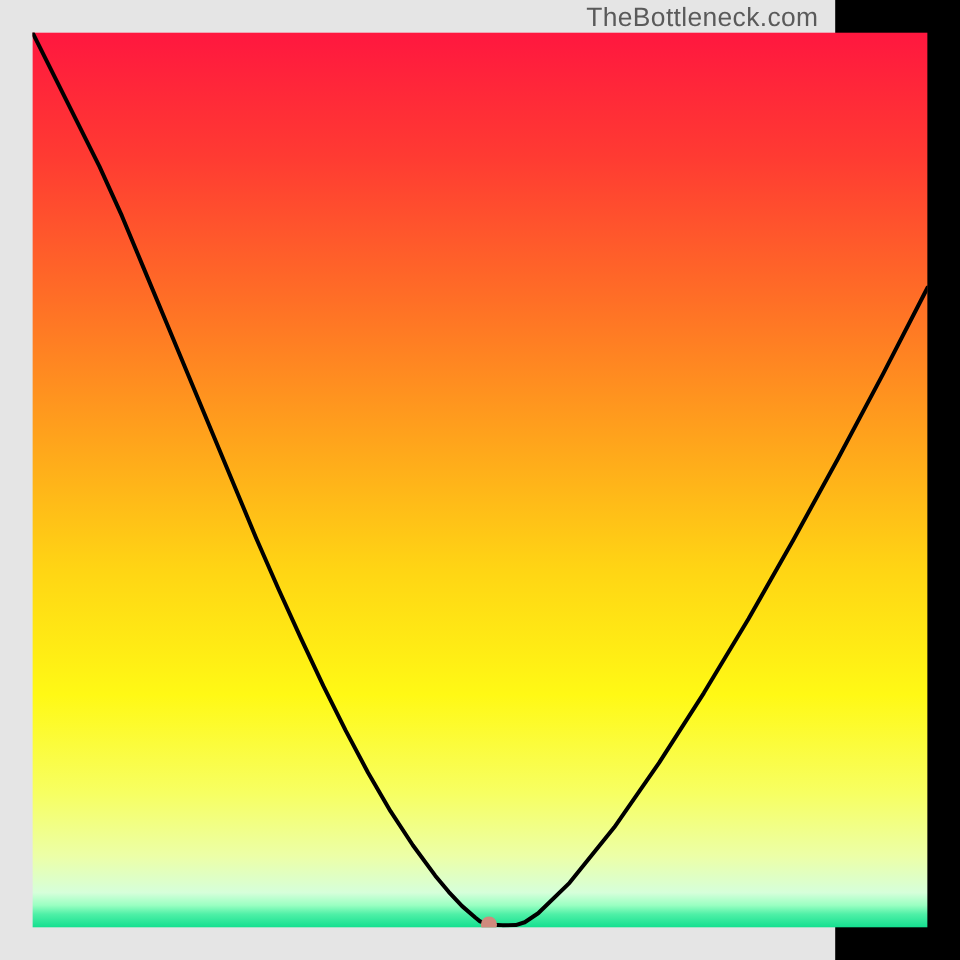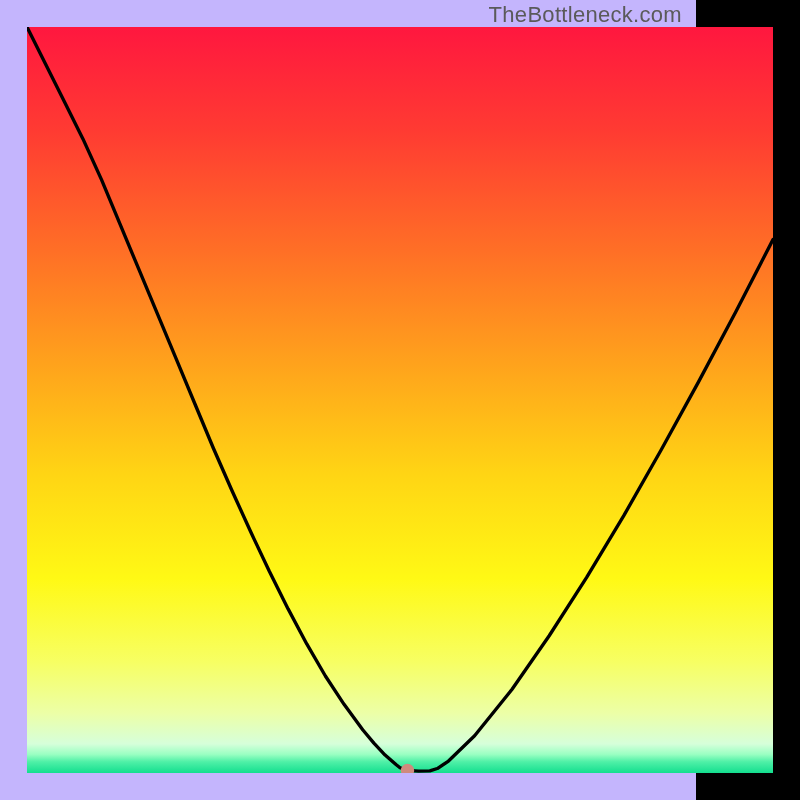--- a/index.html
+++ b/index.html
@@ -8,21 +8,21 @@
     width: 800px;
     height: 800px;
     background: #000000;
     overflow: hidden;
     font-family: Arial, Helvetica, sans-serif;
   }
   .outer-frame {
     position: relative;
     width: 696px;
     height: 800px;
-    background: #c4b5fd;
+    background: #e5e5e5;
     box-sizing: border-box;
   }
   .watermark {
     position: absolute;
     top: 2px;
     right: 14px;
     color: #5a5a5a;
     font-size: 22px;
     font-weight: 500;
     letter-spacing: 0.3px;

